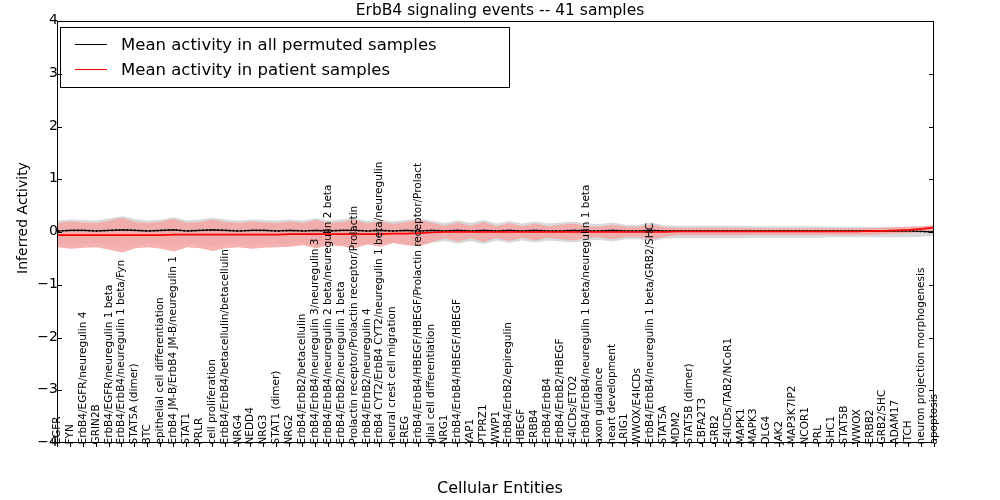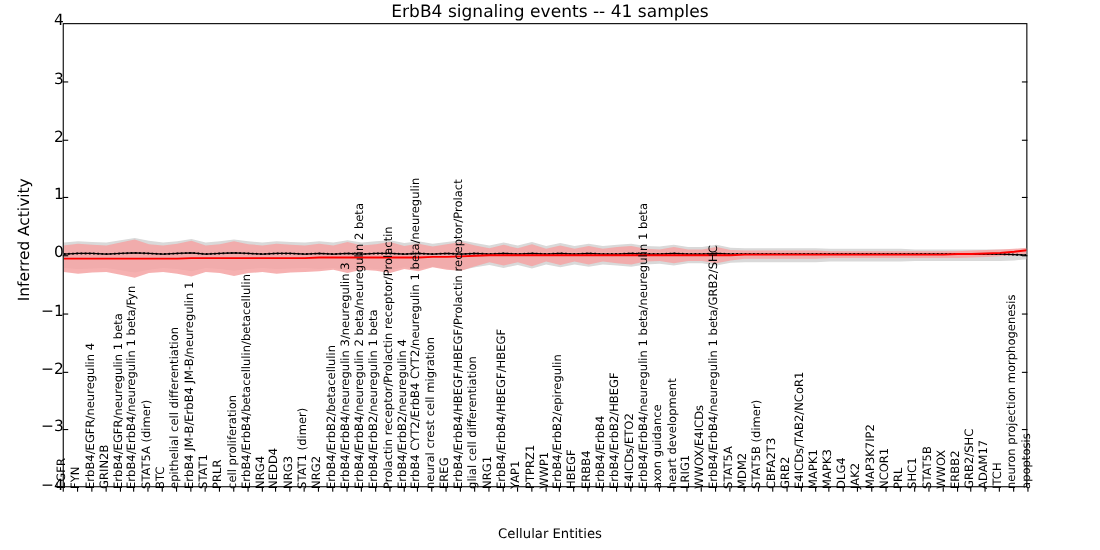--- a/index.html
+++ b/index.html
@@ -20,21 +20,21 @@
   #ylabel{position:absolute;left:-188px;top:210px;width:420px;
           transform:rotate(-90deg);transform-origin:center center;
           text-align:center;font-size:14px;}
   .ytick{position:absolute;right:942px;width:60px;text-align:right;
          font-size:14px;line-height:10px;}
   .ytickmark{position:absolute;left:57px;width:5px;height:1px;background:#000;}
   .ytickmark.r{left:929px;}
 
   
   #xlabel{position:absolute;left:0;top:478px;width:1000px;text-align:center;
-          font-size:12px;}
+          font-size:16px;}
   #xticklayer{position:absolute;left:57px;top:443px;width:877px;height:57px;}
   .xtickmark{position:absolute;top:0;width:1px;height:4px;background:#000;}
   #xlabels{position:absolute;left:57px;top:0px;width:877px;height:444px;}
   .xlab{position:absolute;bottom:0;transform-origin:left bottom;
         transform:rotate(-90deg) translateY(4.6px);
         white-space:nowrap;font-size:10.5px;line-height:10.5px;color:#000;}
 
   
   #legend{position:absolute;left:60px;top:27px;width:450px;height:61px;
           border:1.4px solid #000;background:#fff;box-sizing:border-box;
@@ -204,20 +204,30 @@
       <div class="xlab" style="left: 799.618px;">WWOX</div>
       <div class="xlab" style="left: 812.515px;">ERBB2</div>
       <div class="xlab" style="left: 825.412px;">GRB2/SHC</div>
       <div class="xlab" style="left: 838.309px;">ADAM17</div>
       <div class="xlab" style="left: 851.206px;">ITCH</div>
       <div class="xlab" style="left: 864.103px;">neuron projection morphogenesis</div>
       <div class="xlab" style="left: 877px;">apoptosis</div>
     </div>
   <div id="xlabel">Cellular Entities</div>
 
+  <div id="legend">
+    <div class="legrow">
+      <span class="legline"></span>
+      <span class="legtext">Mean activity in all permuted samples</span>
+    </div>
+    <div class="legrow">
+      <span class="legline red"></span>
+      <span class="legtext">Mean activity in patient samples</span>
+    </div>
+  </div>
 
 <div class="ytick" style="top: 14px;">4</div>
     <div class="ytick" style="top: 66.75px;">3</div>
     <div class="ytickmark" style="top: 73.75px;"></div>
     <div class="ytickmark r" style="top: 73.75px;"></div>
     <div class="ytick" style="top: 119.5px;">2</div>
     <div class="ytickmark" style="top: 126.5px;"></div>
     <div class="ytickmark r" style="top: 126.5px;"></div>
     <div class="ytick" style="top: 172.25px;">1</div>
     <div class="ytickmark" style="top: 179.25px;"></div>

